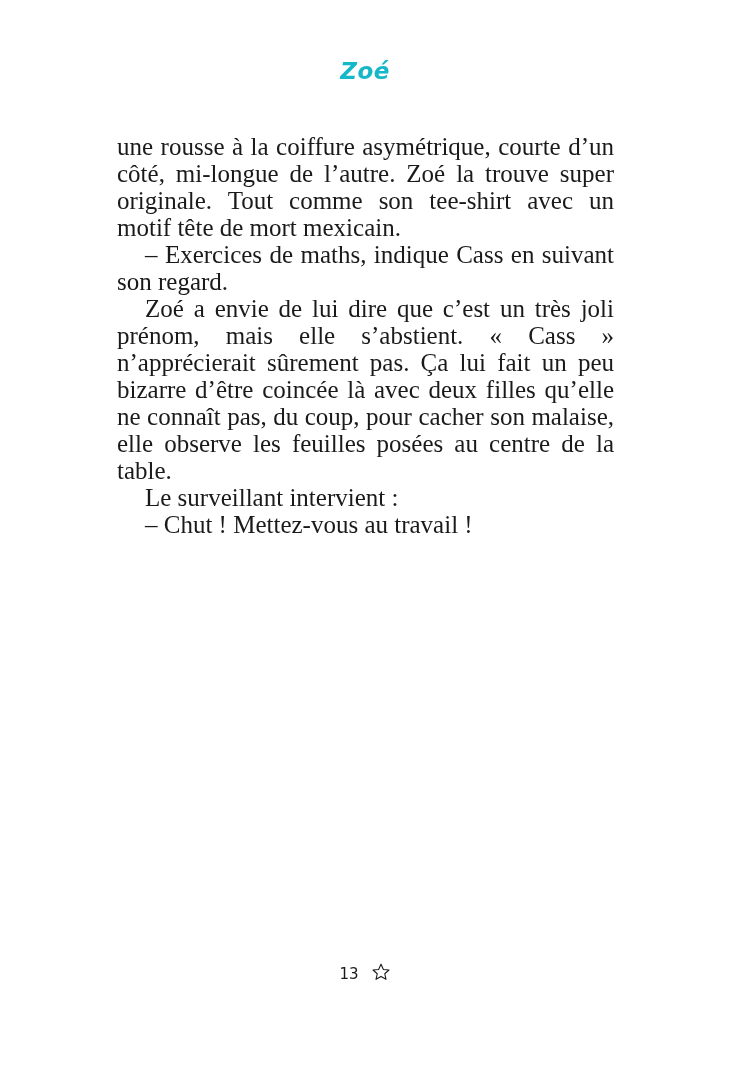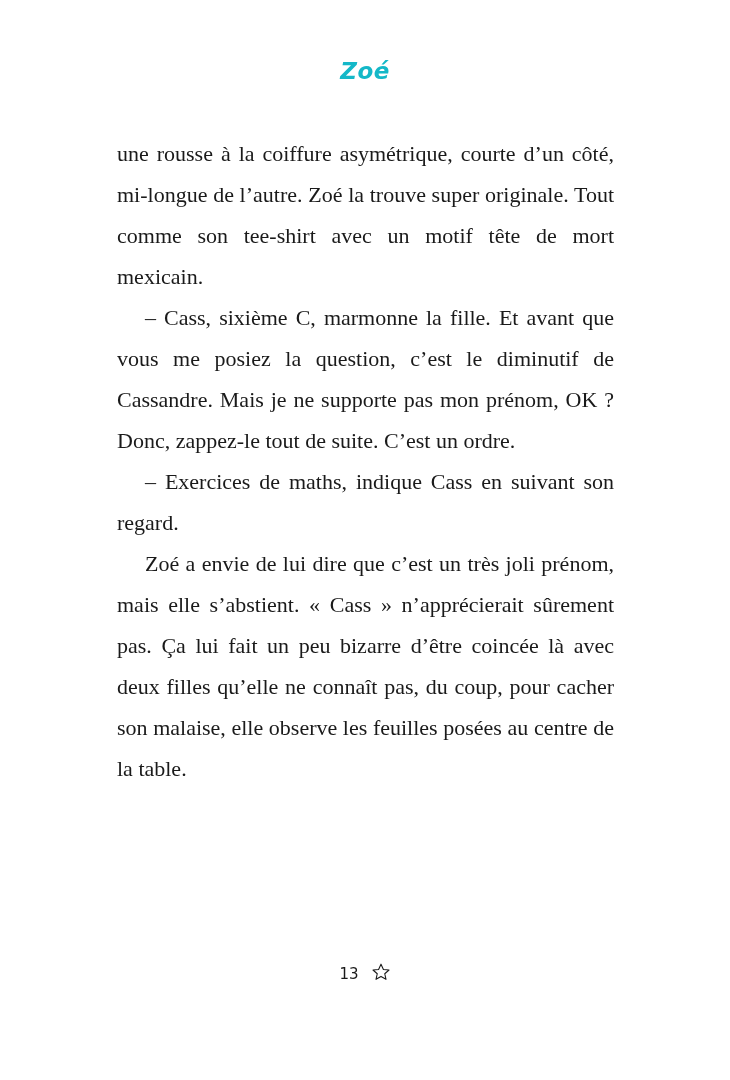--- a/index.html
+++ b/index.html
@@ -32,22 +32,22 @@
     font-weight: bold;
     font-size: 23px;
     color: #14b8c8;
     letter-spacing: 0.5px;
   }
   .body-text {
     position: absolute;
     top: 133px;
     left: 117px;
     width: 497px;
-    font-size: 22px;
-    line-height: 41px;
+    font-size: 25px;
+    line-height: 27px;
     text-align: justify;
     text-justify: inter-word;
     hyphens: none;
   }
   .body-text p {
     margin: 0;
   }
   .body-text p.indent {
     text-indent: 28px;
   }
@@ -73,23 +73,24 @@
 </style>
 </head>
 <body>
 
 <div class="page">
 
   <div class="running-head">Zoé</div>
 
   <div class="body-text">
     <p>une rousse à la coiffure asymétrique, courte d’un côté, mi-longue de l’autre. Zoé la trouve super originale. Tout comme son tee-shirt avec un motif tête de mort mexicain.</p>
-    <p class="indent">– Cass, sixième C, marmonne la fille. Et avant que vous me posiez la question, c’est le diminutif de Cassandre. Mais je ne supporte pas mon prénom, OK ? Donc, zappez-le tout de suite. C’est un ordre.</p>
     <p class="indent">– Exercices de maths, indique Cass en suivant son regard.</p>
     <p class="indent">Zoé a envie de lui dire que c’est un très joli prénom, mais elle s’abstient. « Cass » n’apprécierait sûrement pas. Ça lui fait un peu bizarre d’être coincée là avec deux filles qu’elle ne connaît pas, du coup, pour cacher son malaise, elle observe les feuilles posées au centre de la table.</p>
+    <p class="indent">Le surveillant intervient :</p>
+    <p class="indent">– Chut ! Mettez-vous au travail !</p>
   </div>
 
   <div class="folio">
     <span class="folio-inner">
       <span>13</span>
       <span class="star-icon">
         <svg width="20" height="20" viewBox="0 0 24 24" aria-hidden="true">
           <polygon points="12,2.6 14.9,9 21.6,9.6 16.5,14.1 18,20.8 12,17.3 6,20.8 7.5,14.1 2.4,9.6 9.1,9" fill="none" stroke="#1a1a1a" stroke-width="1.3" stroke-linejoin="round"></polygon>
         </svg>
       </span>

